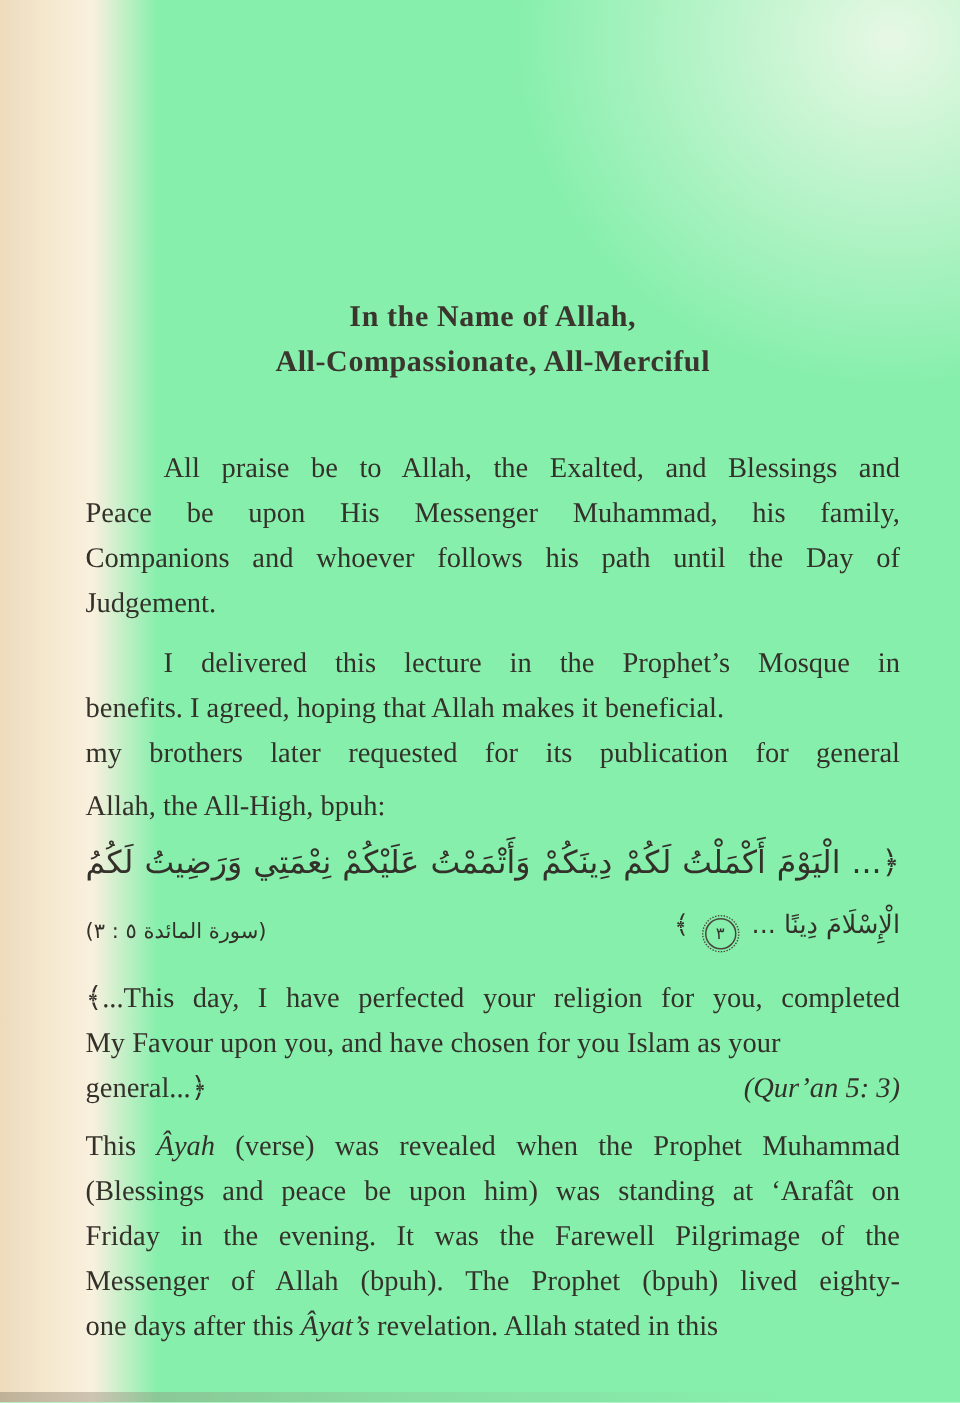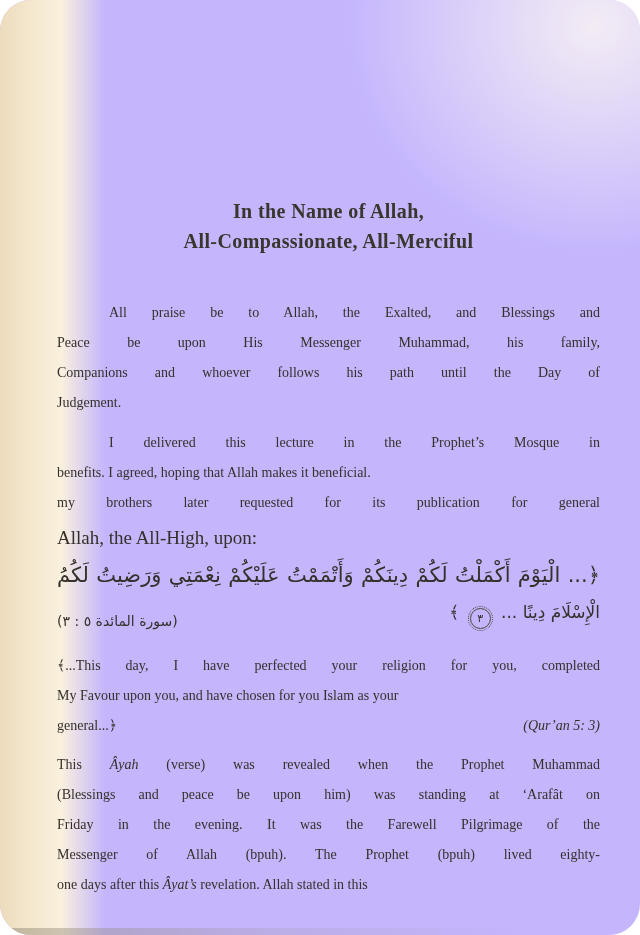--- a/index.html
+++ b/index.html
@@ -1,59 +1,58 @@
 <!DOCTYPE html>
 <html><head>
 <meta charset="utf-8">
 <style>
   html, body { margin: 0; padding: 0; }
   .page {
     position: relative;
     width: 640px;
     height: 935px;
-    background: #c4b5fd;
+    background: #86efac;
     overflow: hidden;
     font-family: "Liberation Serif", serif;
     color: #34312a;
-    border-radius: 31px;
   }
   .edge-left {
     position: absolute; left: 0; top: 0; bottom: 0; width: 110px;
     background: linear-gradient(90deg, #eddbbc 0px, #f4e7cd 28px, #f9f0de 62px, rgba(252,246,232,0) 105px);
     pointer-events: none;
   }
   .edge-top-right {
     position: absolute; right: 0; top: 0; width: 300px; height: 260px;
     background: radial-gradient(ellipse at 85% 10%, rgba(255,250,242,.8), rgba(255,250,242,0) 70%);
     pointer-events: none;
   }
   .edge-bottom {
     position: absolute; left: 0; bottom: 0; right: 60px; height: 7px;
     background: linear-gradient(90deg, rgba(146,136,116,.5), rgba(146,136,116,.18) 45%, rgba(146,136,116,0) 90%);
     pointer-events: none;
   }
   .content { position: absolute; left: 57px; top: 196px; width: 543px; }
 
   .title { text-align: center; font-weight: bold; font-size: 20px; line-height: 30px; letter-spacing: .4px; color: #3a362e; }
 
-  .body-text { font-size: 14px; line-height: 30px; }
+  .body-text { font-size: 19px; line-height: 30px; }
   .jline { text-align: justify; text-align-last: justify; }
   .jline.last { text-align-last: left; }
   .indent .jline:first-child { text-indent: 52px; }
 
   .para-praise { margin-top: 42px; }
   .para-lecture { margin-top: 10px; }
   .intro-line { margin-top: 5px; font-size: 19px; line-height: 30px; }
 
   .arabic-line1 {
     direction: rtl; font-family: "DejaVu Sans", sans-serif;
     font-size: 21px; line-height: 40px; margin-top: 2px;
     text-align: justify; text-align-last: justify;
   }
-  .arabic-row { display: flex; justify-content: space-between; align-items: flex-start; line-height: 34px; }
+  .arabic-row { display: flex; justify-content: space-between; align-items: center; line-height: 34px; }
   .arabic-l2 { direction: rtl; font-family: "DejaVu Sans", sans-serif; font-size: 17px; }
   .medallion {
     display: inline-block; width: 19px; height: 19px;
     border: 1px solid #4b463a; border-radius: 50%;
     outline: 1px dotted #4b463a; outline-offset: 1.5px;
     font-size: 11px; line-height: 19px; text-align: center;
     vertical-align: -4px; margin: 0 5px;
   }
   .ornate { font-family: "DejaVu Sans", sans-serif; }
   .source-ar { direction: rtl; font-family: "DejaVu Sans", sans-serif; font-size: 14px; margin-top: 9px; }
@@ -86,21 +85,21 @@
         <div class="jline">Companions and whoever follows his path until the Day of</div>
         <div class="jline last">Judgement.</div>
       </div>
 
     <div class="body-text para-lecture indent">
         <div class="jline">I delivered this lecture in the Prophet’s Mosque in</div>
         <div class="jline last">benefits. I agreed, hoping that Allah makes it beneficial.</div>
         <div class="jline">my brothers later requested for its publication for general</div>
       </div>
 
-    <div class="intro-line">Allah, the All-High, upon:</div>
+    <div class="intro-line">Allah, the All-High, bpuh:</div>
 
     <div class="arabic-line1">﴿... الْيَوْمَ أَكْمَلْتُ لَكُمْ دِينَكُمْ وَأَتْمَمْتُ عَلَيْكُمْ نِعْمَتِي وَرَضِيتُ لَكُمُ</div>
 
     <div class="arabic-row">
       <span class="source-ar">(سورة المائدة ٥ : ٣)</span>
       <span class="arabic-l2">
         <span>الْإِسْلَامَ دِينًا ...</span>
         <span class="medallion">٣</span>
         <span class="ornate">﴾</span>
       </span>

